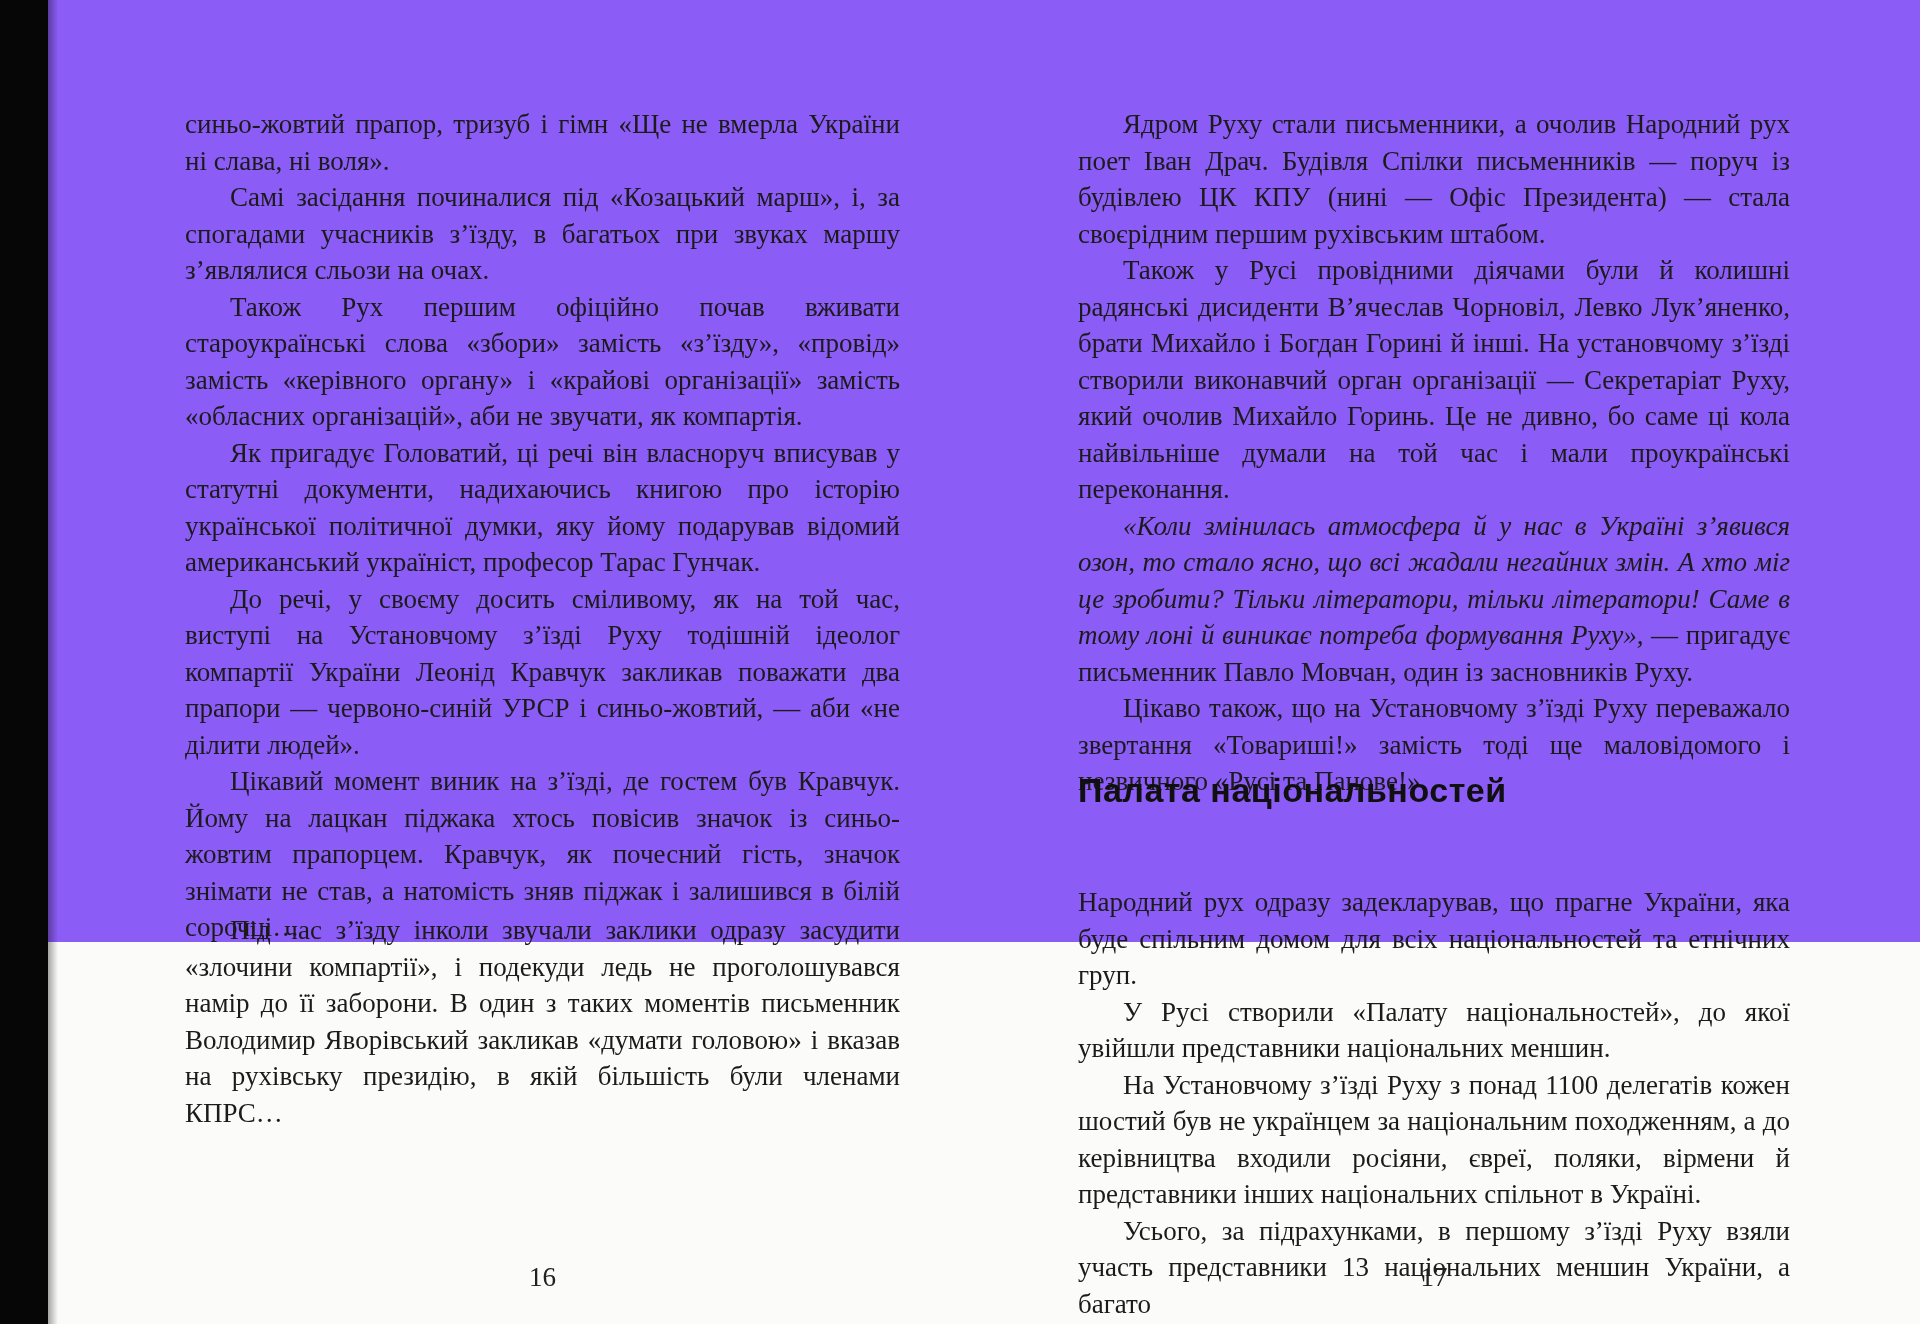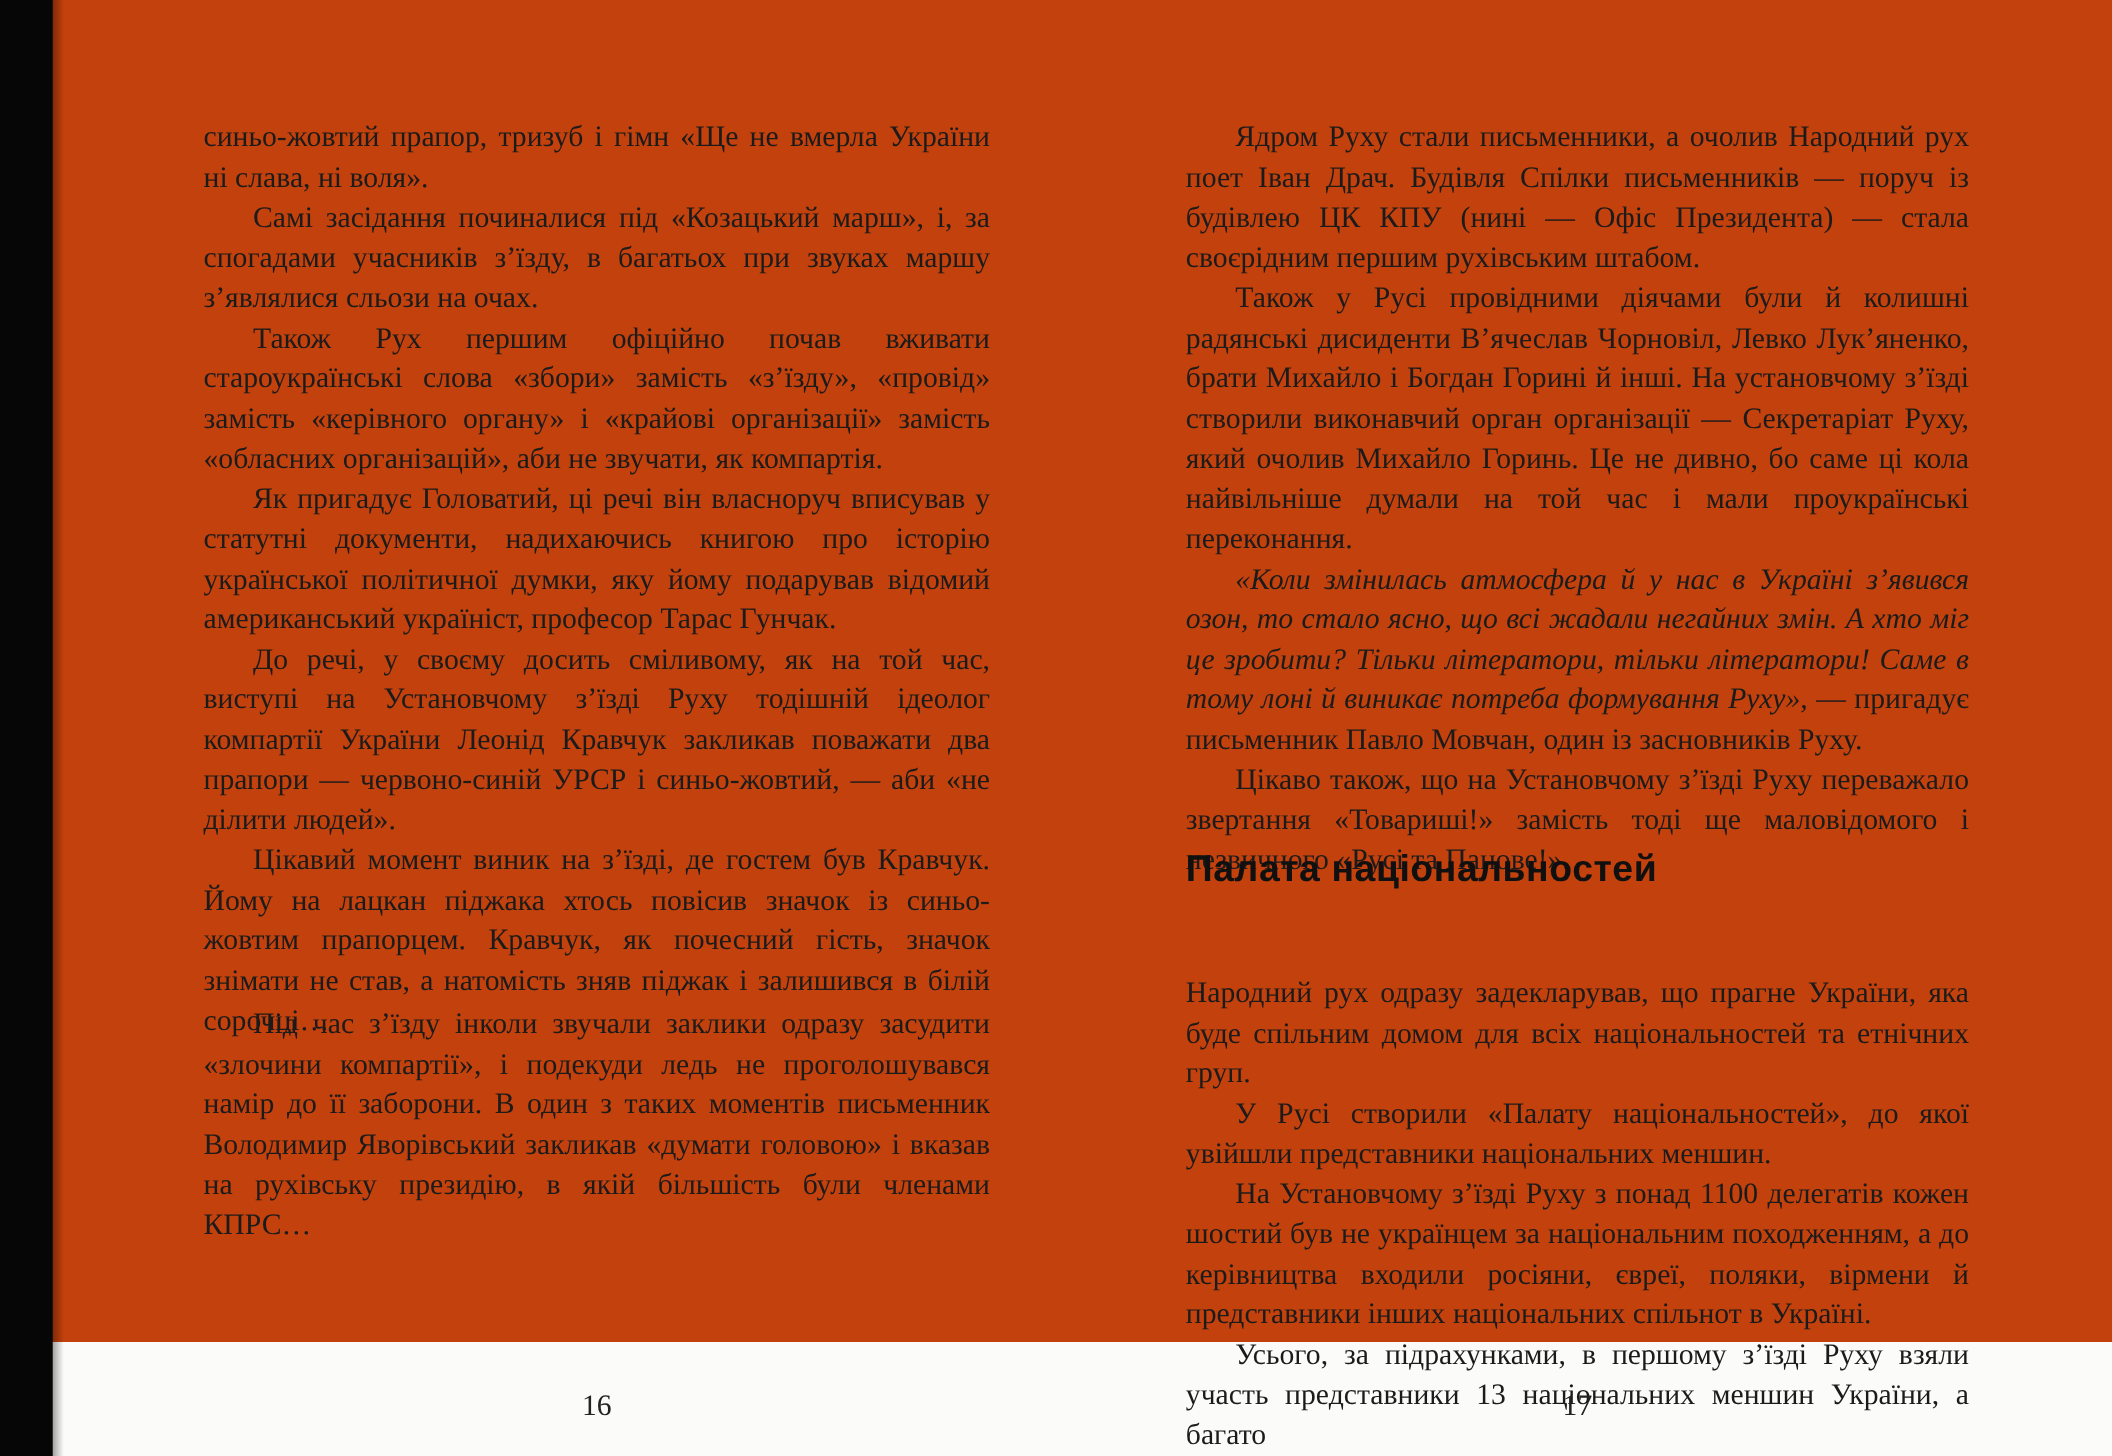--- a/index.html
+++ b/index.html
@@ -9,22 +9,22 @@
   body {
     width: 1920px;
     height: 1324px;
     overflow: hidden;
     background: #fbfbfa;
     font-family: "Liberation Serif", serif;
   }
   .stage {
     position: relative;
     width: 1920px;
-    height: 1220px;
-    background: #c2410c;
+    height: 942px;
+    background: #8b5cf6;
   }
   
   .edge-bar {
     position: absolute;
     left: 0; top: 0;
     width: 48px;
     height: 1324px;
     background: #060606;
   }
   .edge-fade {

